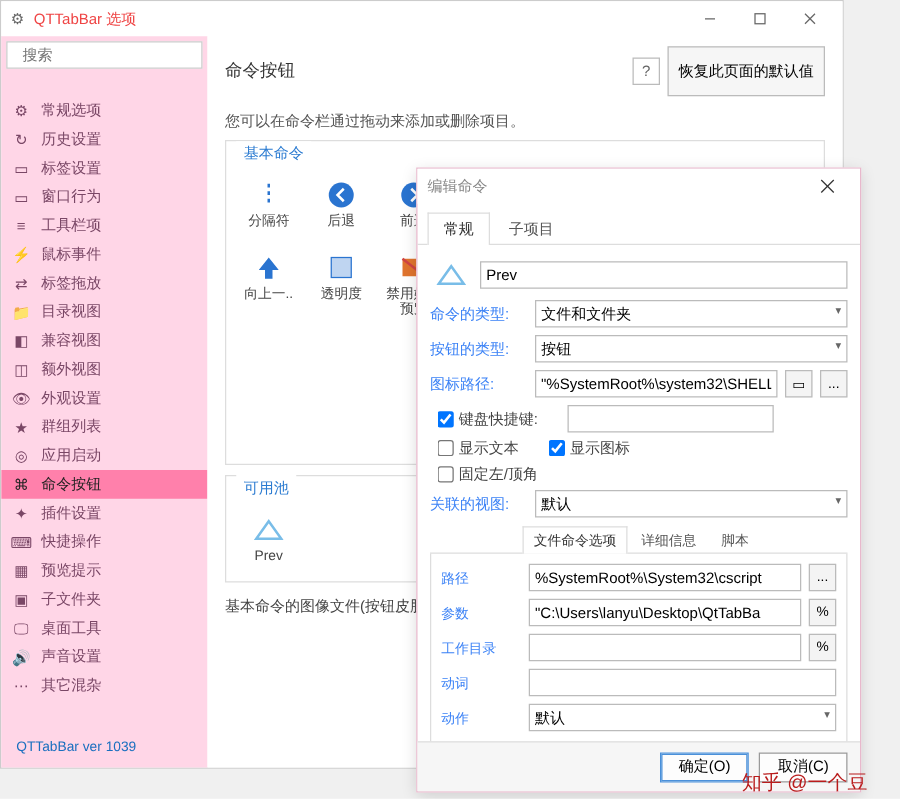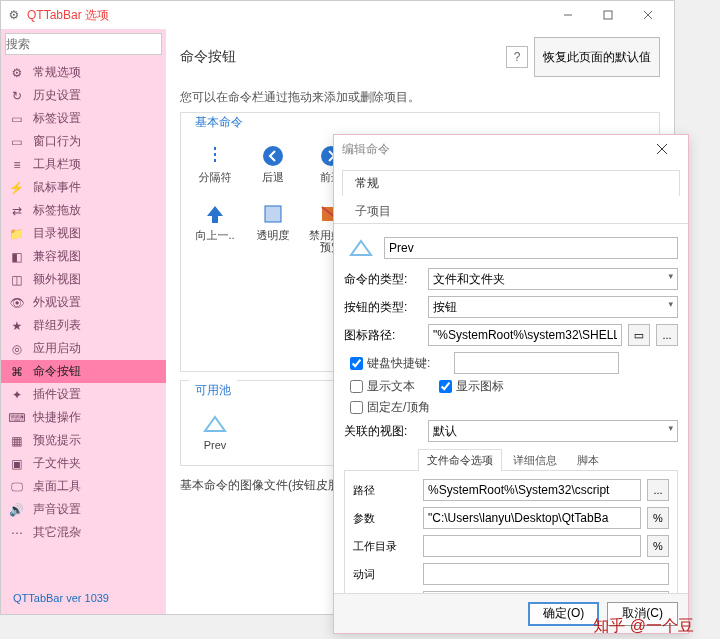--- a/index.html
+++ b/index.html
@@ -11,21 +11,21 @@
 .titlebar .gear { width: 14px; height: 14px; margin-right: 6px; display:flex; align-items:center; justify-content:center; color:#666;}
 .titlebar .title { color: #ef4444; font-size: 12px; flex: 1; }
 .winbtns { display: flex; }
 .winbtn { width: 40px; height: 26px; display: flex; align-items: center; justify-content: center; color: #666; }
 .winbtn svg { pointer-events:none; }
 
 .main-body { display: flex; height: calc(100% - 28px); }
 
 
 .sidebar { width: 165px; background: #ffd6e7; display: flex; flex-direction: column; }
-.search { margin: 4px 4px 6px 4px; background: #fff; border: 1px solid #ccc; height: 22px; padding: 2px 0; color: #888; }
+.search { margin: 4px 4px 22px 4px; background: #fff; border: 1px solid #ccc; height: 22px; padding: 2px 12px; color: #888; }
 .side-list { flex: 1; overflow: hidden; }
 .side-item { display: flex; align-items: center; height: 23px; padding: 0 6px; color: #7a4766; }
 .side-item.sel { background: #ff80ab; color: #222; }
 .side-icon { width: 20px; height: 16px; margin-right: 6px; display: flex; align-items: center; justify-content: center; }
 .side-item span.lbl { font-size: 12px; }
 .ver { color: #1a6fbf; font-size: 11px; padding: 10px 12px; }
 
 
 .content { flex: 1; background: #fff; padding: 8px 14px; position: relative; }
 .hdr-row { display: flex; align-items: center; margin-bottom: 12px; }
@@ -43,26 +43,26 @@
 
 .imgpath-row { display: flex; align-items: center; gap: 4px; }
 .imgpath-row .lbl { color: #444; }
 .imgpath-row input { flex: 1; border: 1px solid #bbb; height: 20px; padding: 2px 4px; background: #fff; }
 
 
 .dialog { position: absolute; left: 333px; top: 134px; width: 356px; height: 500px; background: #fff; border: 1px solid #e8b8cc; box-shadow: 0 3px 12px rgba(0,0,0,0.15); }
 .dlg-title { height: 28px; display: flex; align-items: center; padding: 0 8px; background:#fff; }
 .dlg-title .t { flex: 1; color: #888; }
 .dlg-close { width: 36px; height: 24px; display: flex; align-items: center; justify-content: center; color: #555; }
-.tabs { display: flex; border-bottom: 1px solid #ddd; padding: 6px 8px 0 8px; gap: 2px; flex-direction: column;}
+.tabs { display: flex; border-bottom: 1px solid #ddd; padding: 6px 8px 0 8px; gap: 2px;}
 .tab { padding: 4px 12px; border: 1px solid transparent; border-bottom:none; position:relative; top:1px; color:#555;}
 .tab.sel { border-color: #ddd; background: #fff; color:#333; }
 .dlg-body { padding: 10px 10px 6px 10px; }
 .row { display: flex; align-items: center; margin-bottom: 6px; gap: 6px; }
-.row .rl { width: 78px; color: #000000; }
+.row .rl { width: 78px; color: #3b82f6; }
 .row .ph { width: 34px; height: 28px; display:flex; align-items:center; justify-content:center;}
 .tinp { flex: 1; border: 1px solid #bbb; height: 22px; padding: 2px 4px; }
 .sel-inp { flex: 1; border: 1px solid #bbb; height: 22px; padding: 2px 4px; background: #fff; display:flex; justify-content:space-between; }
 .sel-inp .dd{ color:#666; font-size:9px;}
 .cbrow { display:flex; flex-wrap:wrap; gap:6px 24px; margin: 4px 0 4px 6px;}
 .cb { display: flex; align-items: center; gap: 4px; color: #444; }
 .cb input{ width:13px; height:13px;}
 .mini-btn { width: 22px; height: 22px; border: 1px solid #bbb; background: #f4f4f4; display: flex; align-items: center; justify-content: center; font-size:11px;}
 .subtabs { display: flex; gap:2px; margin-top: 6px; border-bottom: 1px solid #ddd; padding-left:4px;justify-content:center;}
 .subtab { padding: 3px 8px; border:1px solid transparent; border-bottom:none; position:relative; top:1px; font-size:11px; color:#555;}

